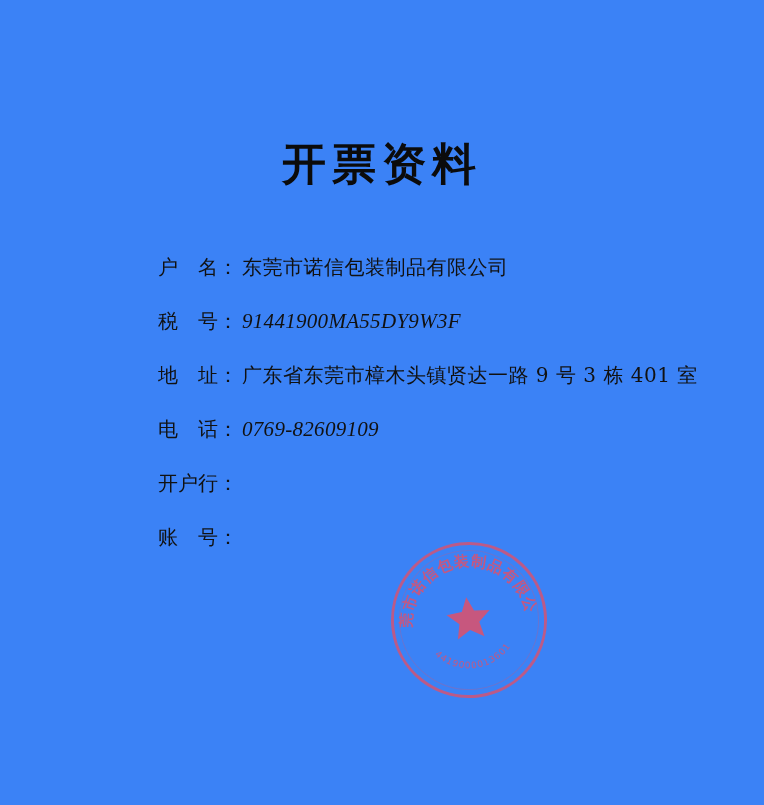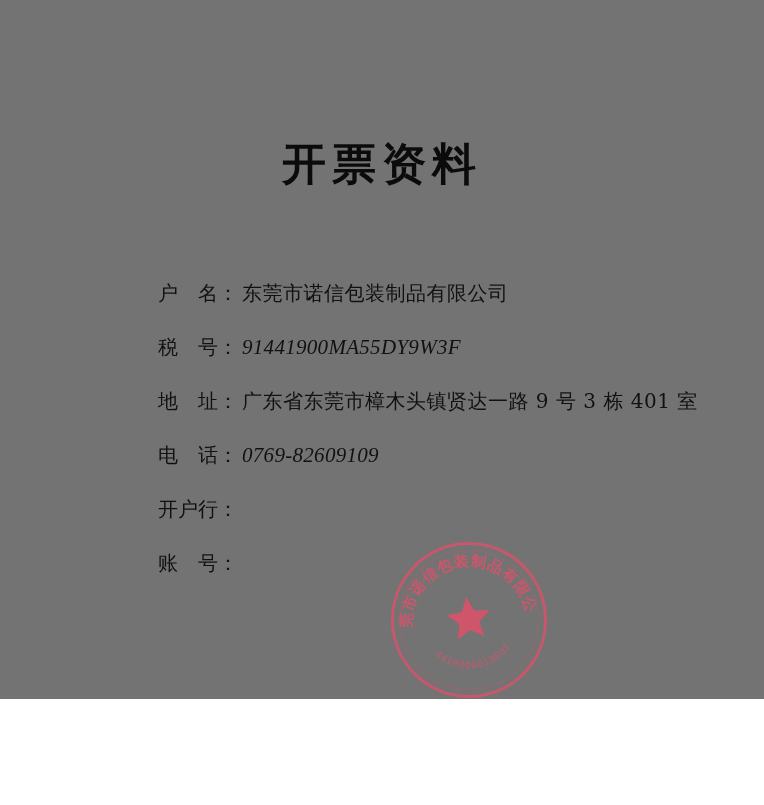--- a/index.html
+++ b/index.html
@@ -12,40 +12,40 @@
     background: #ffffff;
     font-family: "Liberation Serif", serif;
     color: #111111;
     position: relative;
     overflow: hidden;
   }
 
   .page {
     position: relative;
     width: 764px;
-    height: 699px;
-    background: #737373;
+    height: 805px;
+    background: #3b82f6;
   }
 
   .doc-title {
     position: absolute;
     top: 135px;
     left: 0;
     width: 764px;
     text-align: center;
     font-family: "DejaVu Serif", serif;
     font-weight: bold;
     font-size: 44px;
     letter-spacing: 6px;
     color: #0b0b0b;
   }
 
   .fields {
     position: absolute;
-    top: 280px;
+    top: 254px;
     left: 158px;
     width: 560px;
   }
 
   .field-row {
     display: flex;
     align-items: baseline;
     margin-bottom: 28px;
     font-size: 20px;
     line-height: 26px;

